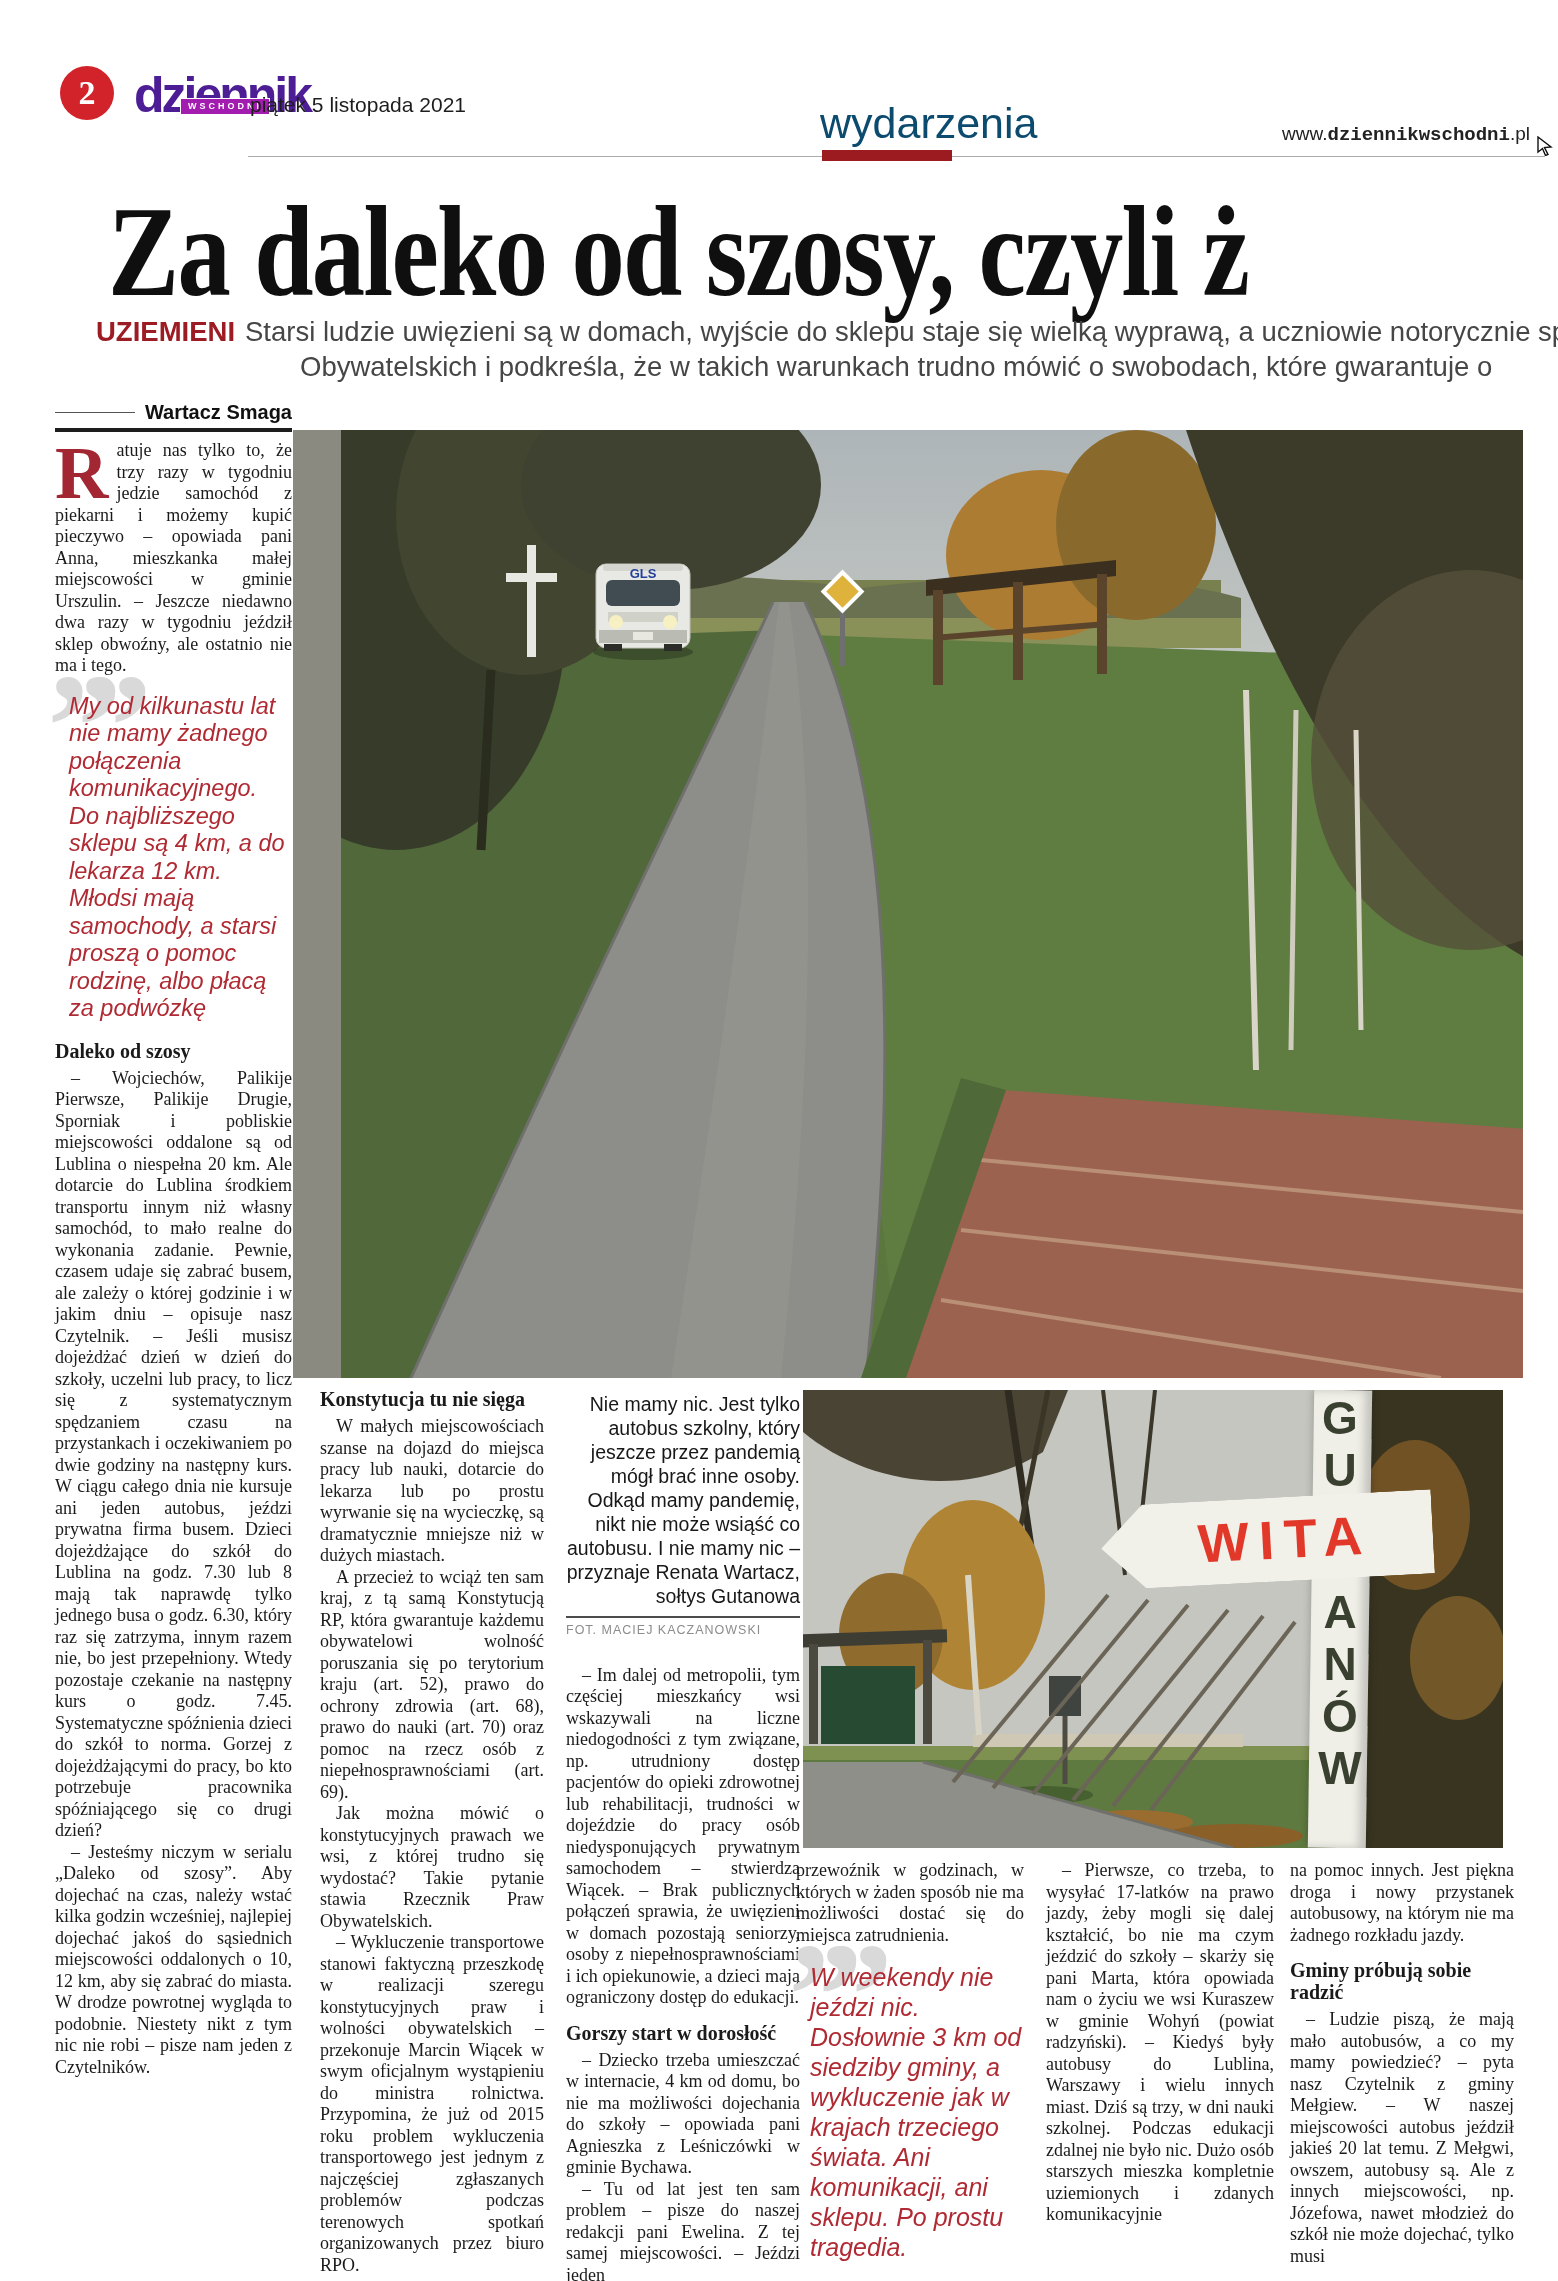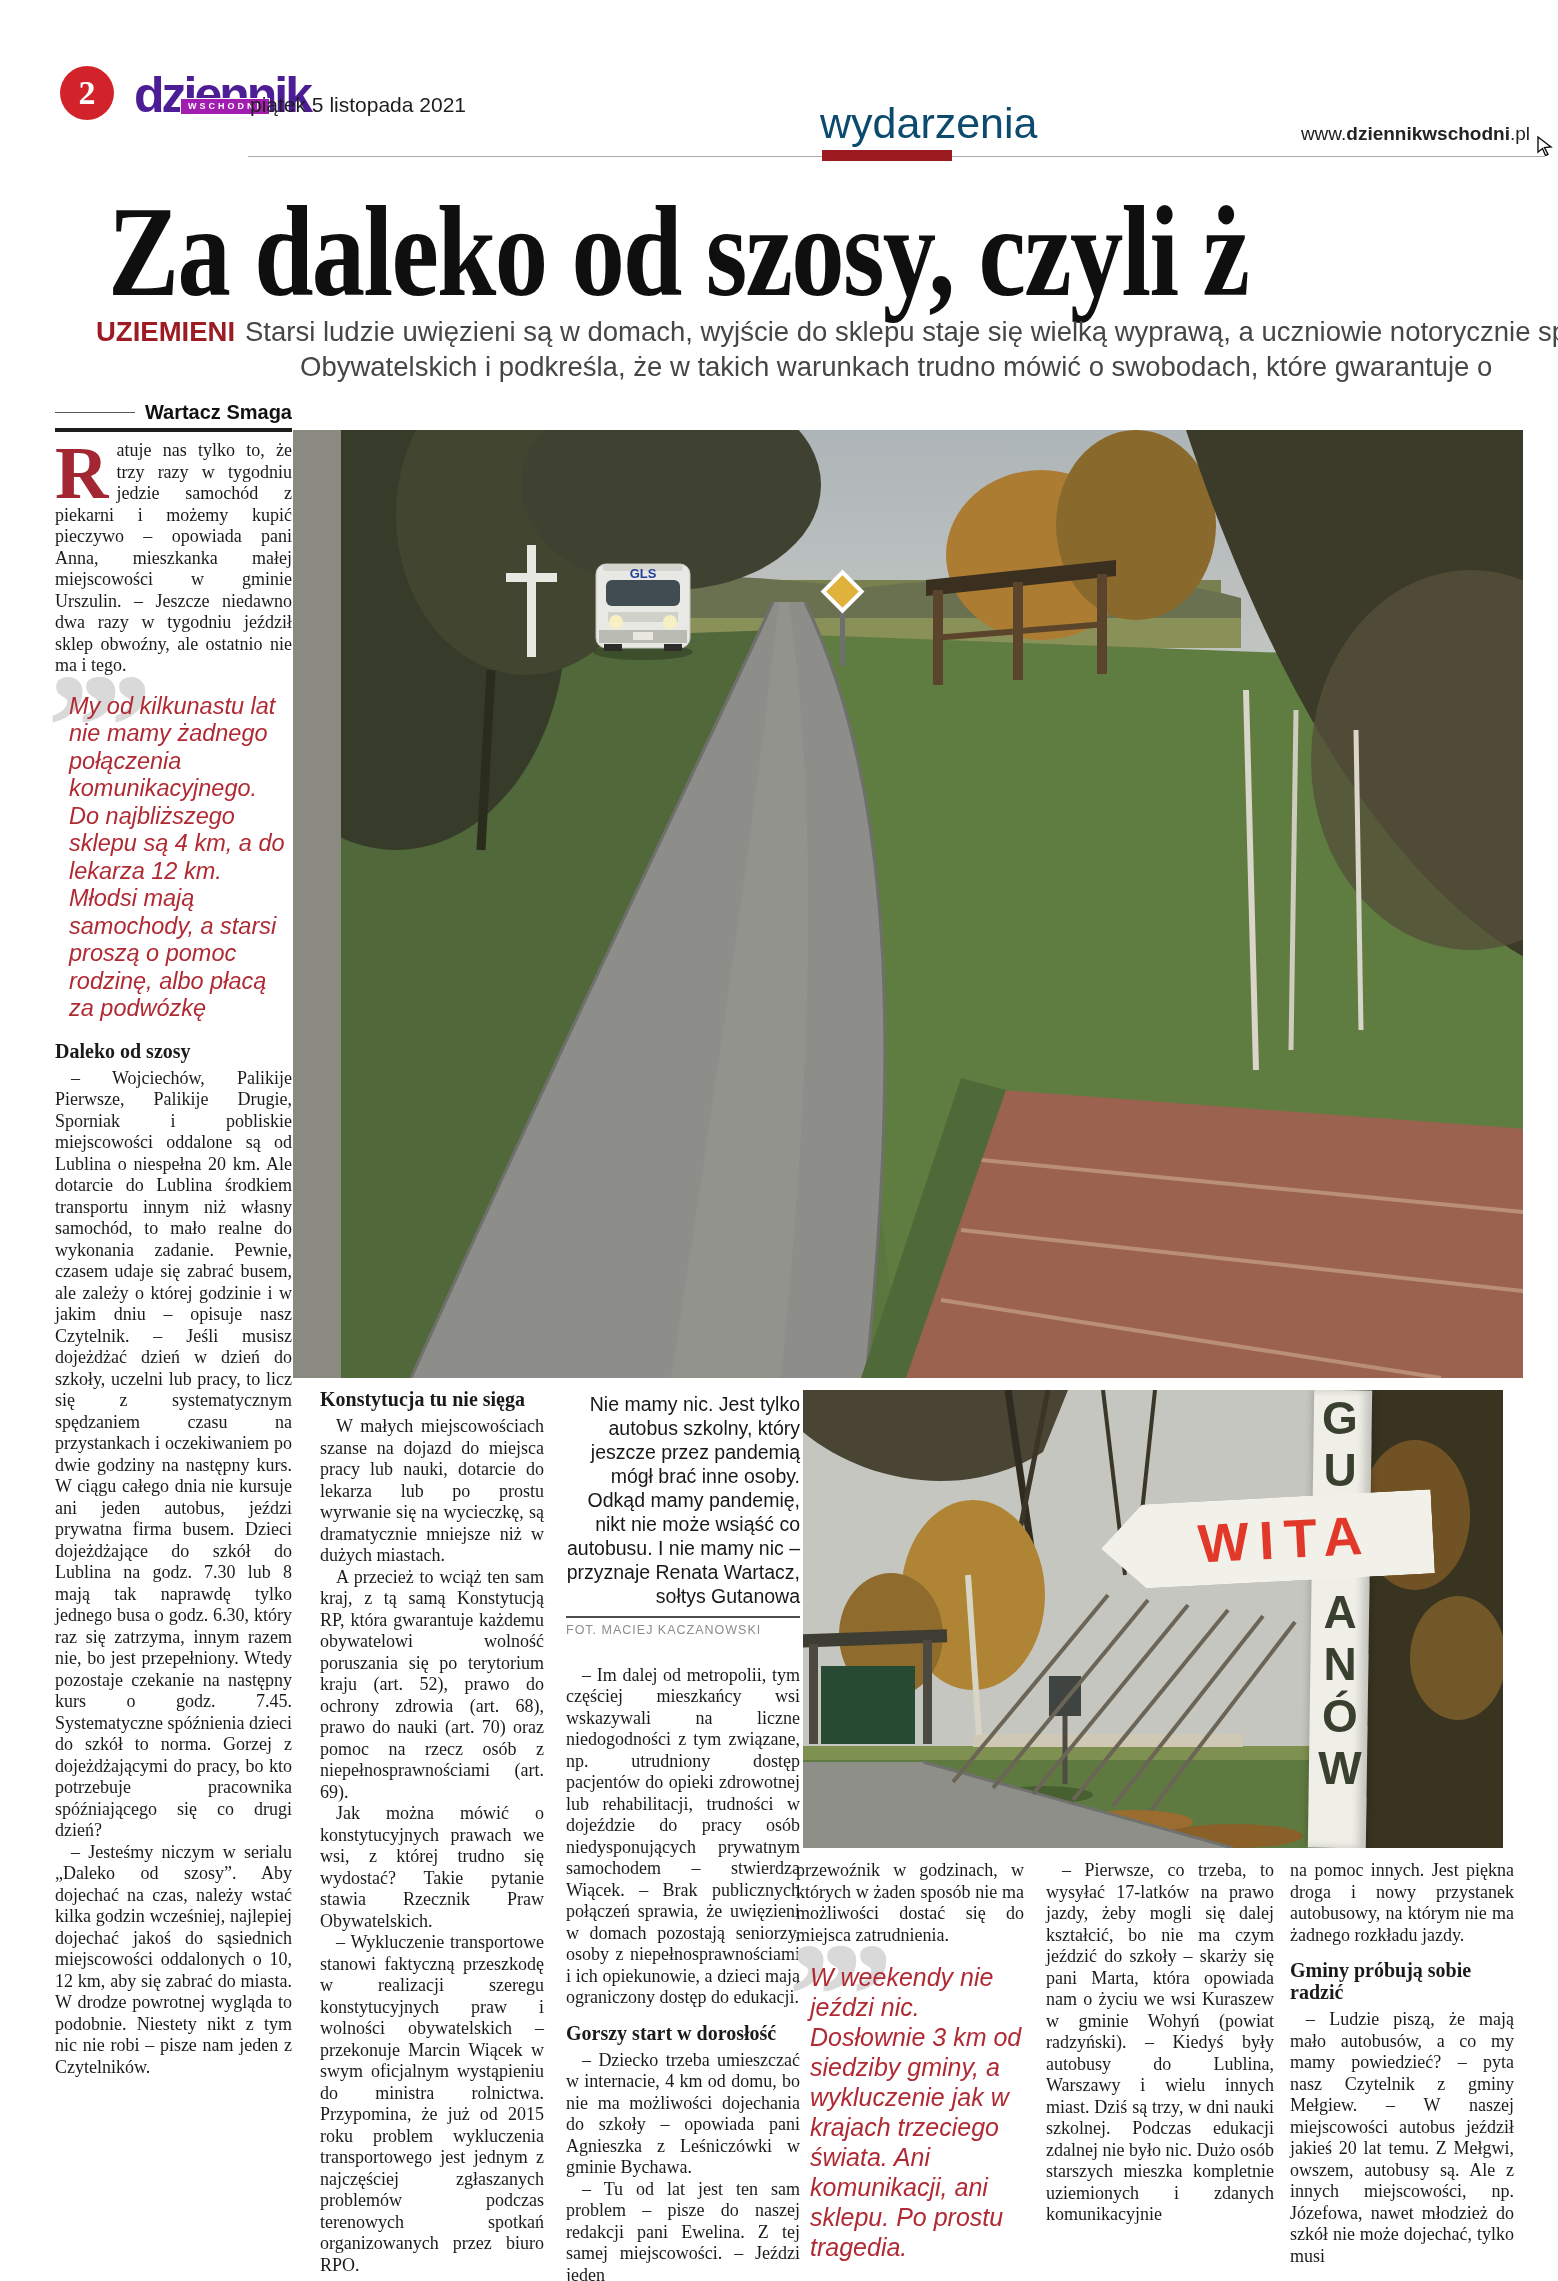--- a/index.html
+++ b/index.html
@@ -13,21 +13,21 @@
   .logo{left:122px;top:70px;white-space:nowrap;}
   .logo-main{font:800 50px/1 "Liberation Sans",sans-serif;letter-spacing:-3px;color:#4c1d95;margin-left:12px;}
   .logo-badge{position:absolute;left:58px;top:28px;background:#a21caf;color:#fff;border:1px solid #fff;
               font:700 9px/1 "Liberation Sans",sans-serif;letter-spacing:3px;padding:3px 7px;}
   .issue-date{left:250px;top:94px;font:400 21px/1 "Liberation Sans",sans-serif;color:#1d1d1d;}
   .header-rule{left:248px;top:156px;width:1297px;height:1px;background:#ababab;}
   .section-label{left:820px;top:102px;font:400 43px/1 "Liberation Sans",sans-serif;color:#0c4a6e;}
   .section-bar{left:822px;top:150px;width:130px;height:11px;background:#9c1b20;}
   .website{left:1150px;top:124px;width:380px;text-align:right;
            font:400 19px/1 "Liberation Sans",sans-serif;color:#222;}
-  .website b{font-weight:700;}
+  .website b{font-weight:700;font-family:Liberation Mono, monospace;}
   .cursor{left:1536px;top:136px;}
 
   
   .headline{left:108px;top:198px;font:700 130px/0.82 "Liberation Serif",serif;color:#0f0f0f;
             letter-spacing:-2px;white-space:nowrap;transform:scaleX(0.82);transform-origin:left top;}
   .standfirst-line{font:400 27.5px/1 "Liberation Sans",sans-serif;color:#464646;white-space:nowrap;}
   .sf1{left:96px;top:318px;}
   .sf2{left:300px;top:353px;}
   .kicker{font-weight:700;color:#9d1c24;margin-right:10px;}
 

